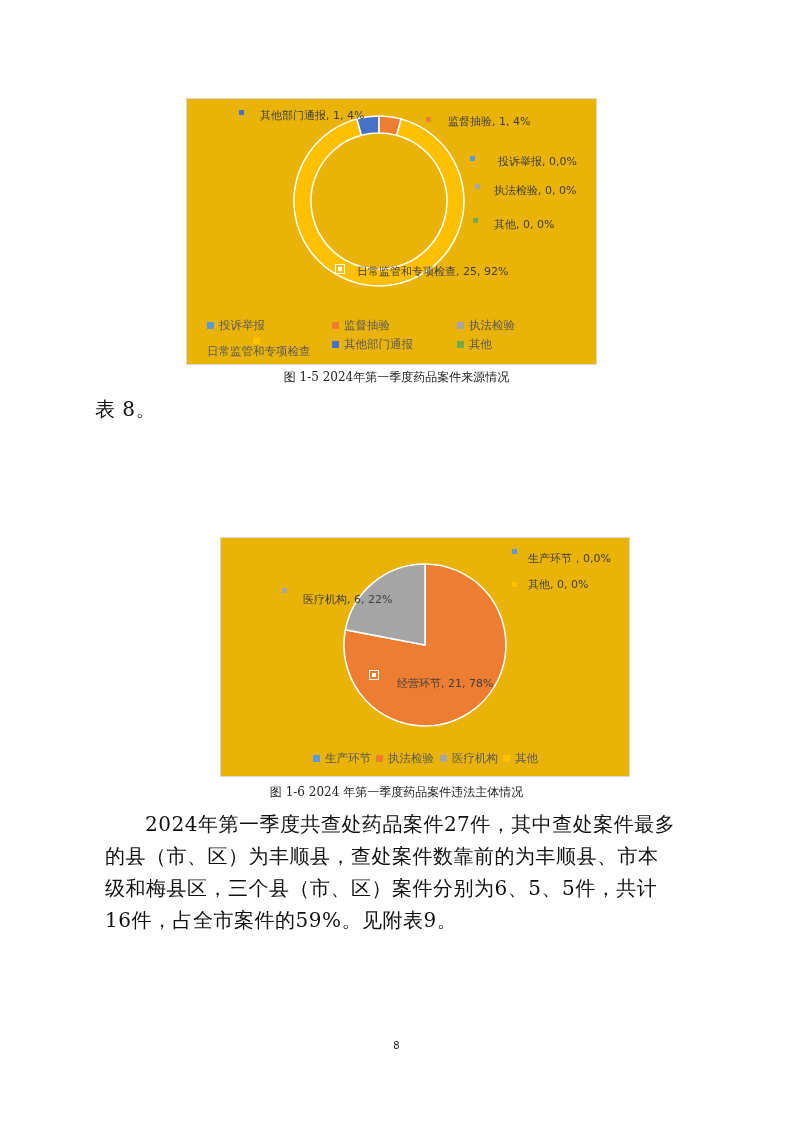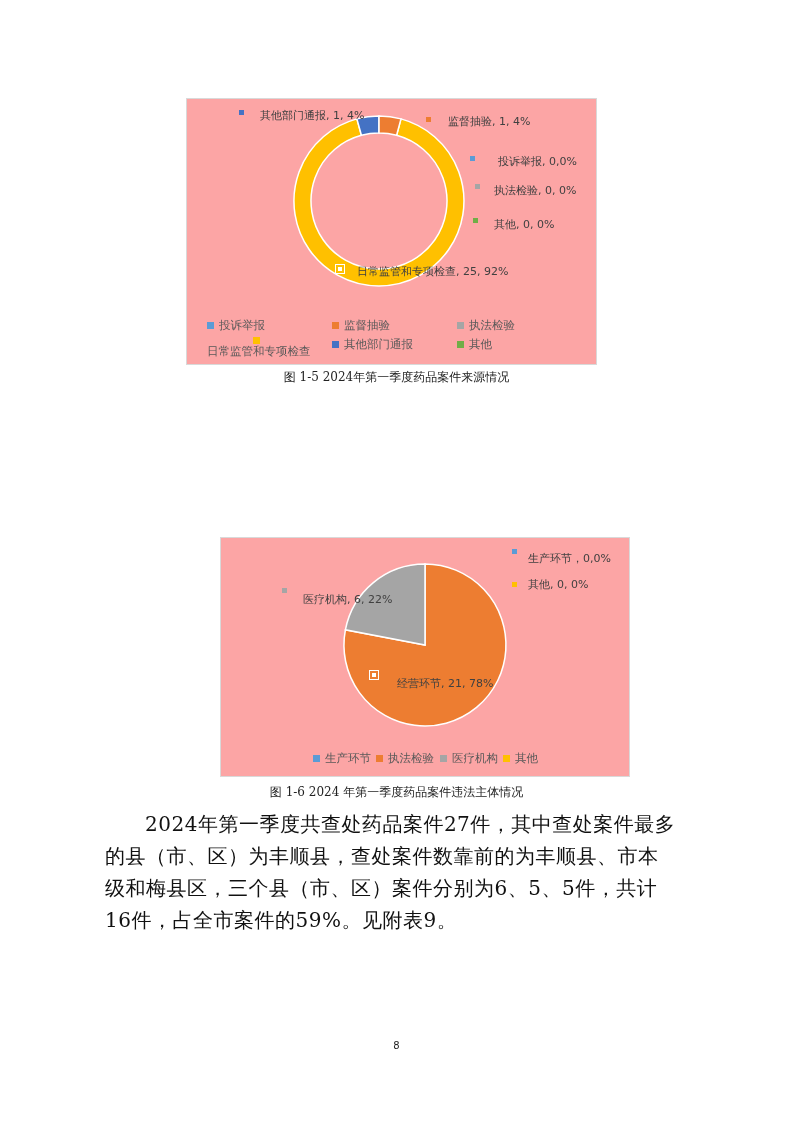--- a/index.html
+++ b/index.html
@@ -1,17 +1,17 @@
 <!DOCTYPE html>
 <html><head>
 <meta charset="utf-8">
 <style>
   html,body{margin:0;padding:0;background:#fff;}
   body{width:793px;height:1122px;position:relative;overflow:hidden;font-family:"DejaVu Serif","Liberation Serif",serif;color:#111;}
-  .chart-box{position:absolute;border:1px solid #d9d9d9;background:#fca5a5;}
+  .chart-box{position:absolute;border:1px solid #d9d9d9;background:#eab308;}
   .chart-box svg{position:absolute;left:0;top:0;}
   .lbl{position:absolute;font-family:"DejaVu Sans","Liberation Sans",sans-serif;font-size:11px;color:#404040;white-space:nowrap;}
   .mk{position:absolute;width:5px;height:5px;}
   .legend-item{position:absolute;font-family:"DejaVu Sans","Liberation Sans",sans-serif;font-size:11.5px;color:#595959;white-space:nowrap;display:flex;align-items:center;}
   .legend-item .sw{width:7px;height:7px;margin-right:5px;display:inline-block;}
   .caption{position:absolute;left:0;width:793px;text-align:center;font-size:12px;color:#222;}
   .para{position:absolute;left:115px;width:560px;font-size:20px;line-height:32px;color:#111;letter-spacing:0.5px;}
   .para .ln{display:block;white-space:nowrap;}
   .pagenum{position:absolute;left:0;width:793px;top:1040px;text-align:center;font-family:"DejaVu Sans","Liberation Sans",sans-serif;font-size:10px;color:#222;}
 </style>
@@ -66,20 +66,21 @@
     </div>
   <div class="legend-item" style="left:270px;top:238px;">
       <span class="sw" style="background:#70AD47;"></span>
       <span>其他</span>
     </div>
 </div>
 
 <div class="caption" style="top:369px;">图 1-5 2024年第一季度药品案件来源情况</div>
 
 <div class="para" style="top:393px;">
+  <span class="ln" style="margin-left:-20px;">表 8。</span>
 </div>
 
 <div class="chart-box" style="left:186px;top:537px;width:408px;height:238px;margin-left:34px;">
   <svg width="408" height="238">
 
     <path d="M 204 107 L 204 26 A 81 81 0 1 1 124.4 91.8 Z" fill="#ED7D31" stroke="#fff" stroke-width="1.5"></path>
     <path d="M 204 107 L 124.4 91.8 A 81 81 0 0 1 204 26 Z" fill="#A5A5A5" stroke="#fff" stroke-width="1.5"></path>
   </svg>
 
   <span class="mk" style="left:291px;top:11px;background:#5B9BD5;"></span>

